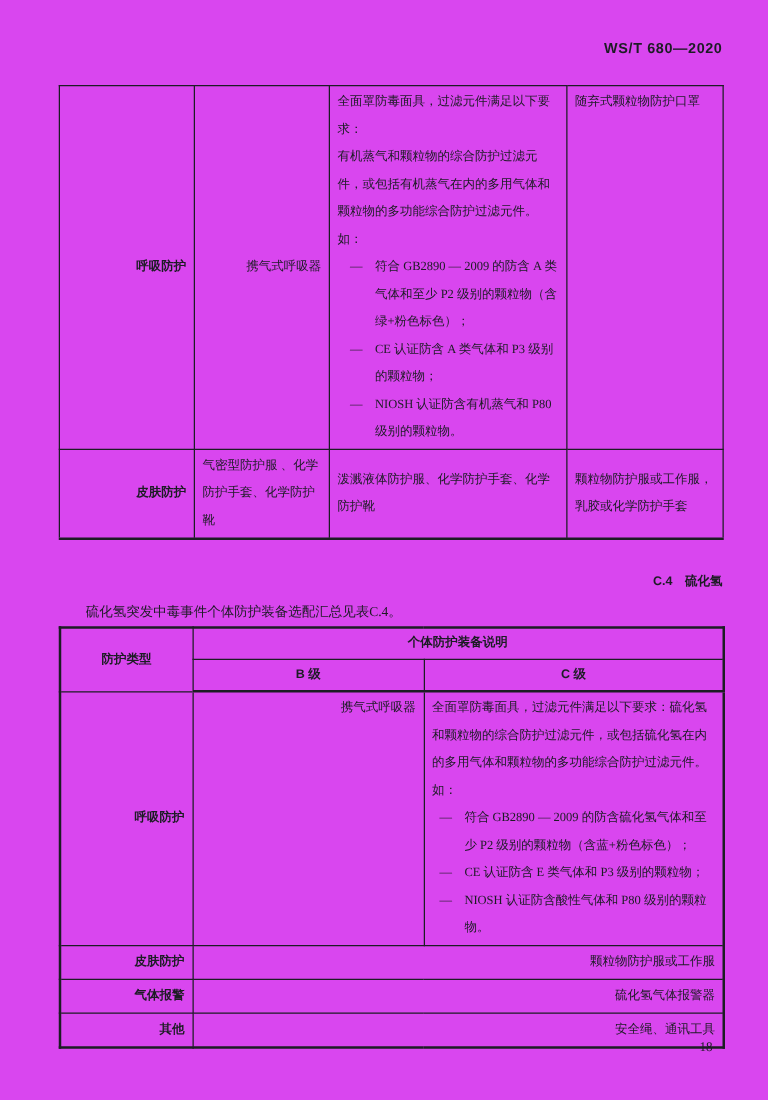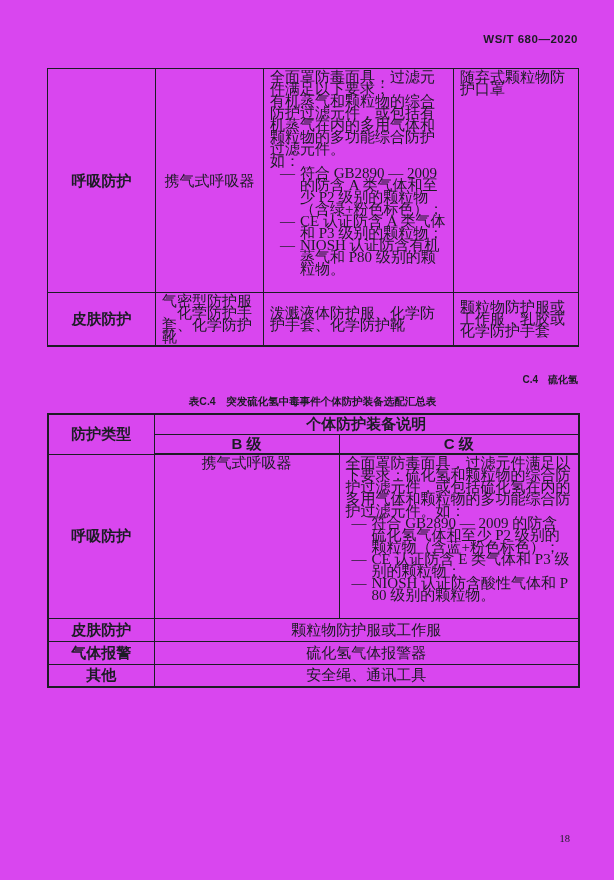--- a/index.html
+++ b/index.html
@@ -16,26 +16,26 @@
     position:absolute; top:33px; right:36px;
     font-family:"Liberation Sans", sans-serif;
     font-weight:bold; font-size:11.5px; letter-spacing:0.5px;
   }
   .content { position:absolute; left:47px; top:68px; width:531px; }
 
   
   table.tbl { border-collapse:collapse; table-layout:fixed; width:531px; }
   table.tbl td {
     border:1px solid #1c1c24;
-    font-size:15px; line-height:12px;
+    font-size:10px; line-height:22px;
     padding:2px 6px;
     vertical-align:middle;
     word-break:break-all;
   }
-  .cell-center { text-align:center; }
+  .cell-center { text-align:right; }
   .cell-top    { vertical-align:top !important; }
   .cell-label  { font-family:"Liberation Sans", sans-serif; font-weight:bold; }
 
   table.tbl-prev { border-top:1.5px solid #1c1c24; border-bottom:2.5px solid #1c1c24; }
   tr.prev-row-1 { height:224px; }
   tr.prev-row-2 { height:39px; }
 
   .cellblock { margin:0; }
   .bullet { display:flex; align-items:flex-start; }
   .bullet .dash { flex:0 0 20px; }
@@ -119,23 +119,23 @@
           <td>气密型防护服 、化学防护手套、化学防护靴</td>
           <td>泼溅液体防护服、化学防护手套、化学防护靴</td>
           <td>颗粒物防护服或工作服，乳胶或化学防护手套</td>
         </tr>
       </tbody>
     </table>
 
     <div class="section-heading">C.4　硫化氢</div>
 
     <div class="paragraphs">
+      <p>硫化氢突发中毒事件个体防护装备选配汇总见表C.4。</p>
     </div>
 
-    <div class="table-caption">表C.4　突发硫化氢中毒事件个体防护装备选配汇总表</div>
 
     <table class="tbl tbl-c4">
       <colgroup>
         <col style="width:106px">
           <col style="width:185px">
           <col style="width:240px">
       </colgroup>
       <tbody>
         <tr class="c4-hdr">
           <td rowspan="2">防护类型</td>

